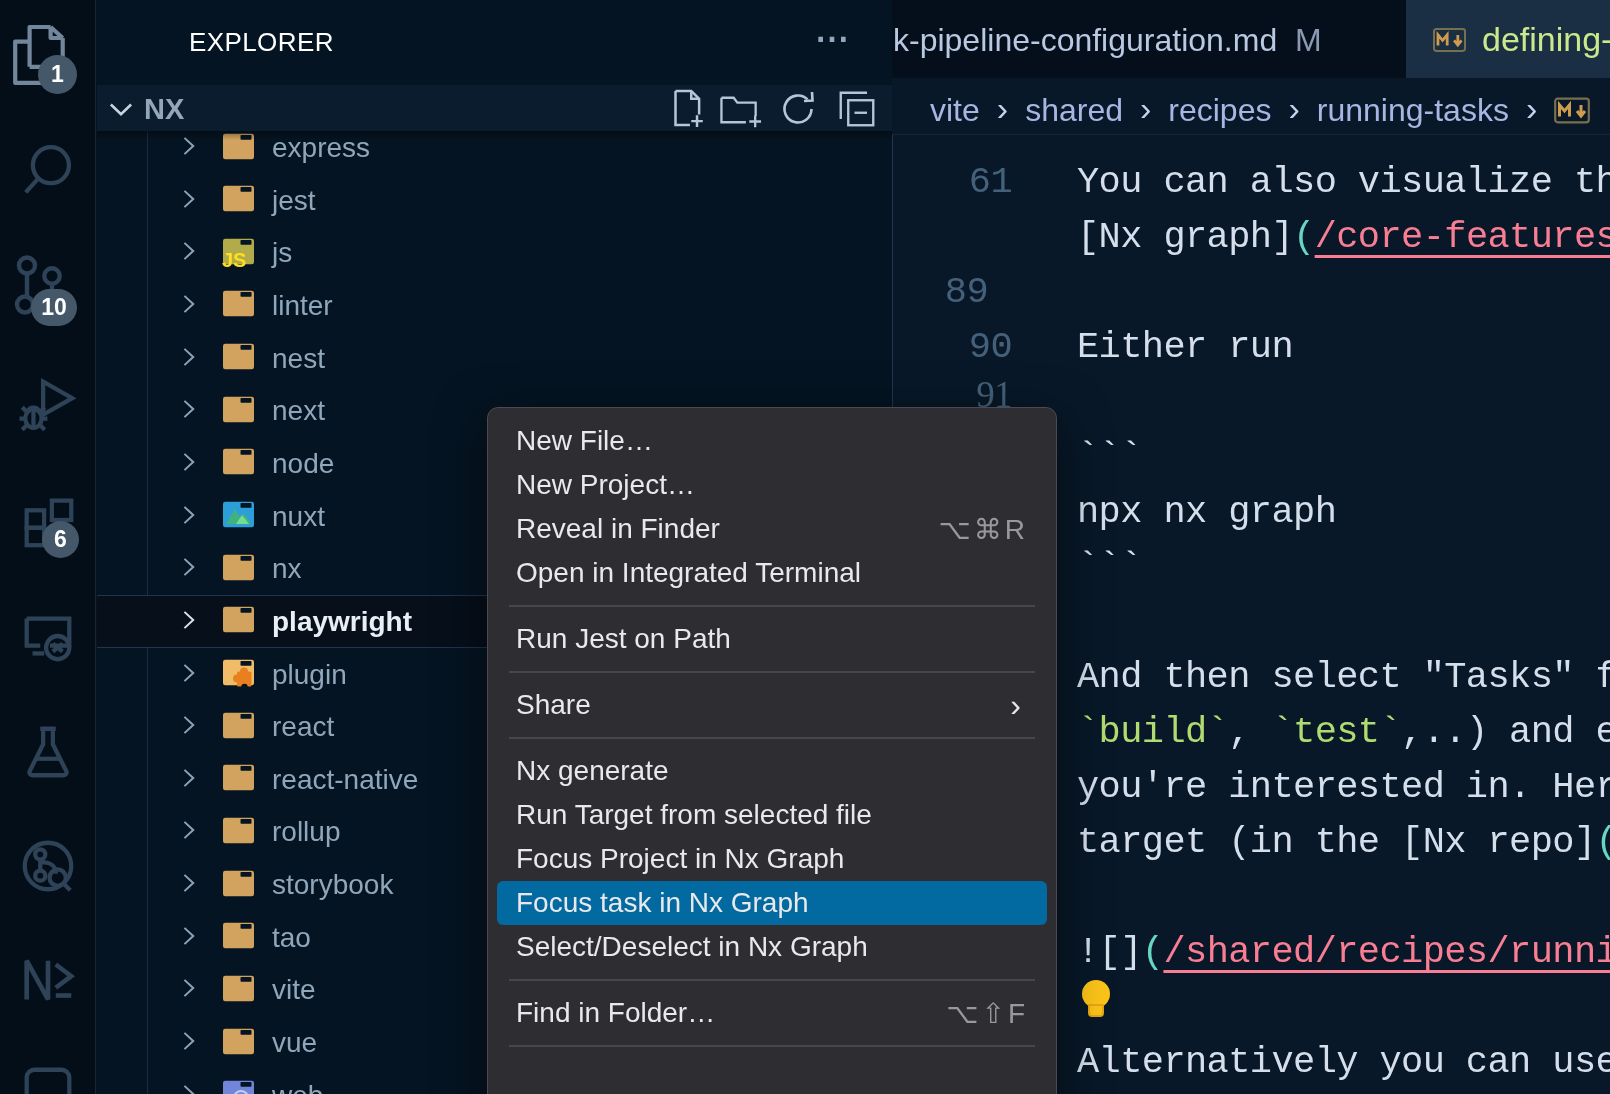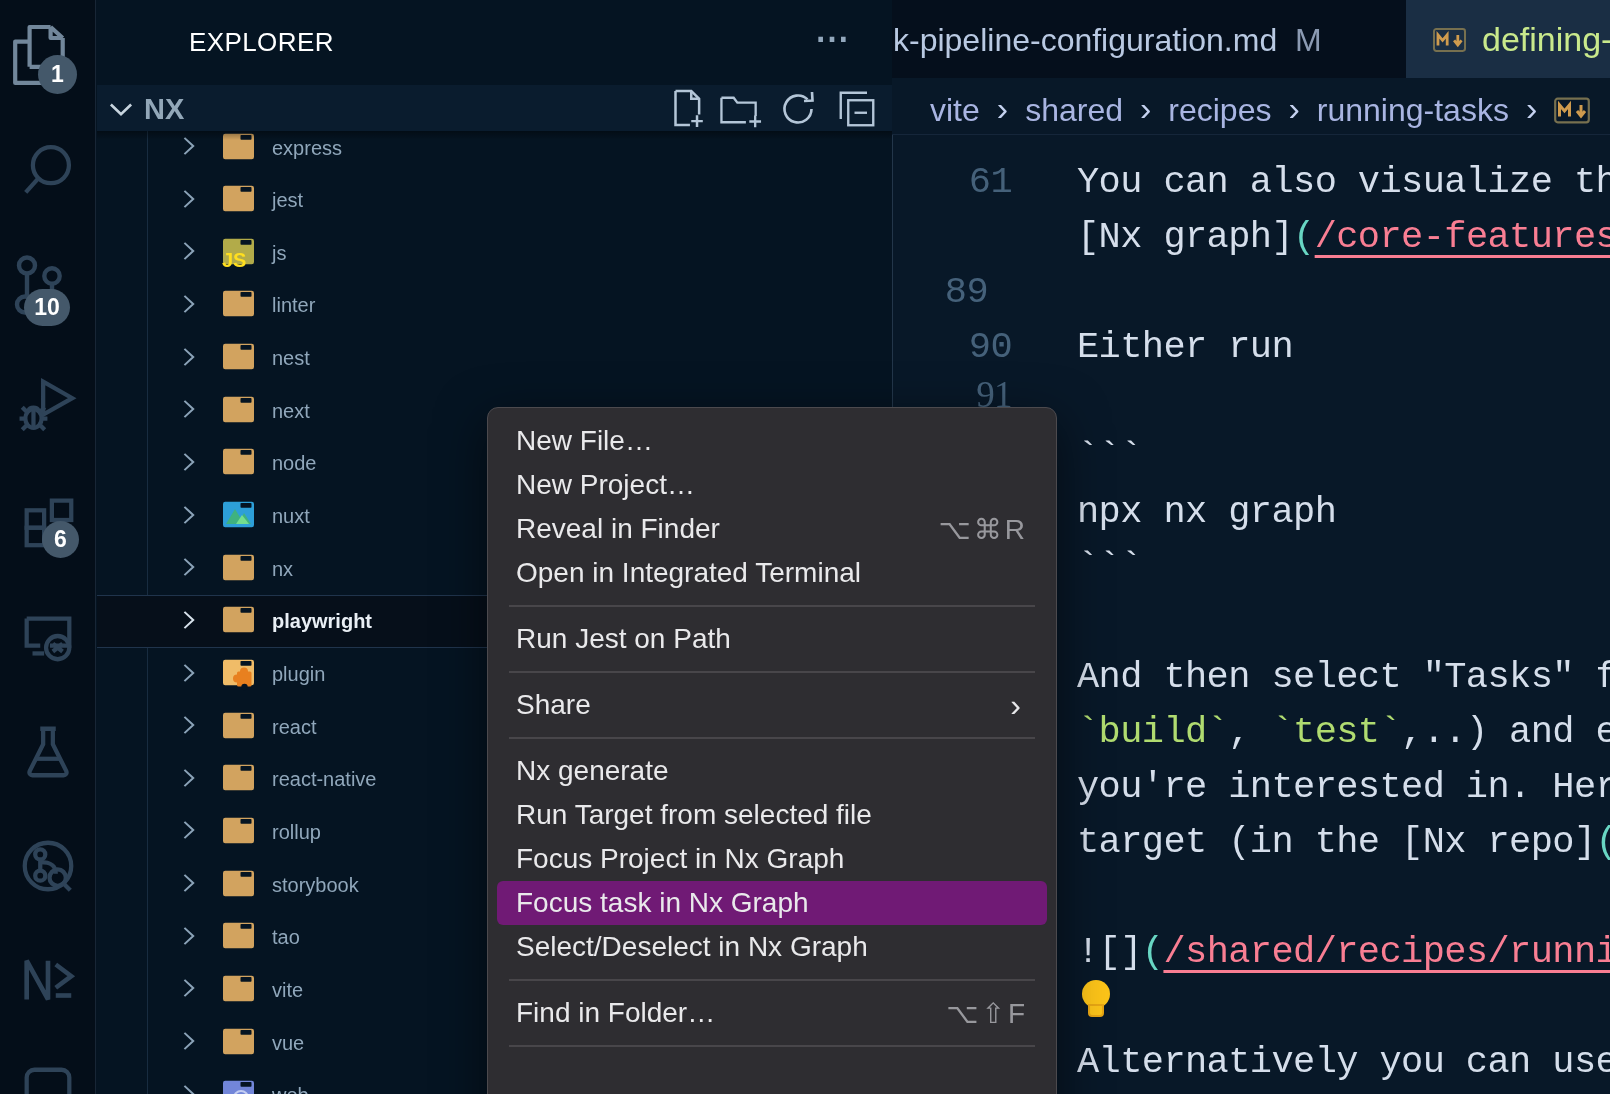--- a/index.html
+++ b/index.html
@@ -13,42 +13,42 @@
            border-radius:20px; display:flex; align-items:center; justify-content:center; }
   
   #sidebar { left:97px; top:0; width:795px; height:1094px; background:#051422; }
   #sb-title { left:147px; top:27px; color:#ffffff; font-size:26px; letter-spacing:0.4px;margin-left:42px; }
   #sb-dots { left:815px; top:18px; color:#93a8bd; font-size:34px; letter-spacing:4px; font-weight:bold;}
   #nx-header { left:97px; top:85px; width:795px; height:46px; background:#0a1c2e; }
   .indent-guide { left:147px; top:131px; width:1px; height:963px; background:#182c40; }
   .row { position:absolute; left:97px; width:795px; height:53px; display:flex; align-items:center; }
   .row .chev { position:absolute; left:78px; }
   .row .ficon { position:absolute; left:125px; }
-  .row .lbl { position:absolute; left:175px; color:#90a7bb; font-size:20px; }
+  .row .lbl { position:absolute; left:175px; color:#90a7bb; font-size:28px; }
   .row.sel { background:#060f1a; border-top:1px solid #20344c; border-bottom:1px solid #20344c; }
   .row.sel .lbl { color:#e9eff5;font-weight:bold; }
   
   #editor { left:892px; top:0; width:718px; height:1094px; background:#081828; }
   #tabbar { left:892px; top:0; width:718px; height:78px; background:#050f1c; }
   #tab-active { left:1406px; top:0; width:204px; height:78px; background:#1a2e44; }
   #breadcrumbs { left:892px; top:78px; width:718px; height:57px; background:#081828; border-bottom:1px solid #15263a;
     display:flex; align-items:center; }
   .mono { font-family:"Liberation Mono", monospace; font-size:37px; letter-spacing:-0.6px; white-space:pre; line-height:55px; }
   .lnum { position:absolute; width:120px; text-align:right; color:#45617a; }
   .cline { position:absolute; left:1077px; color:#d5deeb; }
   .teal { color:#68d6c3; }
   .pink { color:#f97e93; text-decoration:underline; text-decoration-thickness:3px; text-underline-offset:8px; text-decoration-skip-ink:none; }
   .grn { color:#b0db70; }
   
   #menu { left:487px; top:407px; width:570px; height:760px; background:#2e2d31; border-radius:11px;
           border:1px solid #4c4a4e; box-shadow:0 14px 50px rgba(0,0,0,0.55); padding-top:11px;
           font-size:28px; color:#e9e9eb; }
   .mi { height:44px; display:flex; align-items:center; padding:0 24px 0 28px; position:relative; }
   .mi .sc { position:absolute; right:28px; color:#98989d; letter-spacing:3px; }
-  .mi.hl { background:#701a75; border-radius:6px; margin:0 9px; padding:0 15px 0 19px; }
+  .mi.hl { background:#0369a1; border-radius:6px; margin:0 9px; padding:0 15px 0 19px; }
   .msep { height:22px; position:relative; }
   .msep:after { content:""; position:absolute; left:21px; right:21px; top:10px; height:2px; background:#48464a; }
   .bsep { color:#c5d2f0; font-size:34px; margin-top:-4px; }
 </style>
 </head>
 <body>
 <div class="abs" id="activitybar">
 
   <svg class="abs" style="left:13px; top:24px;" width="52" height="62" viewBox="0 0 52 62" fill="none" stroke="#72879b" stroke-width="4.2" stroke-linejoin="round">
     <path d="M16.6 42.8 V3 H37.6 M37.6 3 L49.7 14 M37.6 3 V14 H49.7 M49.7 14 V54 M16.6 42.8 H39"></path>
@@ -61,21 +61,21 @@
       <path d="M11 19.8 L4.5 27"></path>
   </svg>
 
   <svg class="abs" style="left:10px; top:252px;" width="60" height="64" viewBox="0 0 60 64" fill="none" stroke="#2e4358" stroke-width="4.4">
     <circle cx="17" cy="13.5" r="8"></circle>
       <circle cx="42" cy="24" r="7.7"></circle>
       <circle cx="15" cy="52.5" r="8"></circle>
     <path d="M17 21.5 V44.7"></path>
       <path d="M42 31.7 V39"></path>
   </svg>
-  <div class="badge" style="left:24px; top:289px; width:46px; height:37px;">10</div>
+  <div class="badge" style="left:31px; top:289px; width:46px; height:37px;">10</div>
 
   <svg class="aicon" style="top:373px" viewBox="0 0 32 32" fill="none" stroke="#2e4358" stroke-width="2.2">
     <path d="M13.5 4.5 L28.5 13 L13.5 21.5 Z"></path>
     <ellipse cx="8.5" cy="23.5" rx="4.2" ry="4.8"></ellipse>
       <path d="M8.5 18.7 v9.6 M4.3 23.5 h-3 M15.7 23.5 h-3 M5 20 l-2.3 -2.3 M12 20 l2.3 -2.3 M5 27 l-2.3 2.3 M12 27 l2.3 2.3 M6 19.2 c0.6 -1.8 4.4 -1.8 5 0"></path>
   </svg>
 
   <svg class="aicon" style="top:489px" viewBox="0 0 32 32" fill="none" stroke="#2e4358" stroke-width="2.2">
     <rect x="5" y="11" width="9" height="9"></rect>
       <rect x="5" y="20" width="9" height="9" stroke-dasharray="0"></rect>

